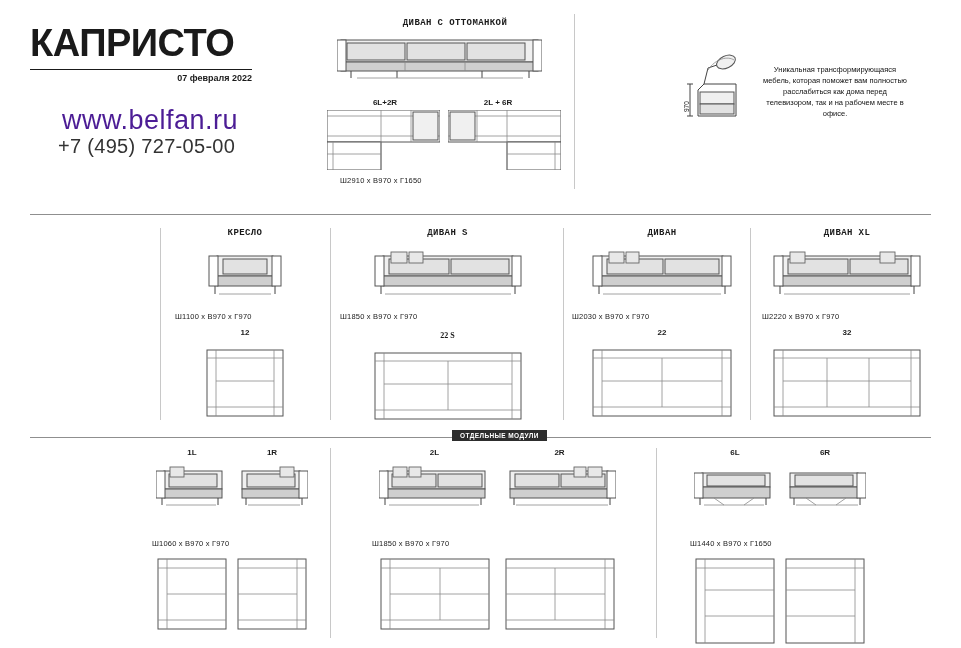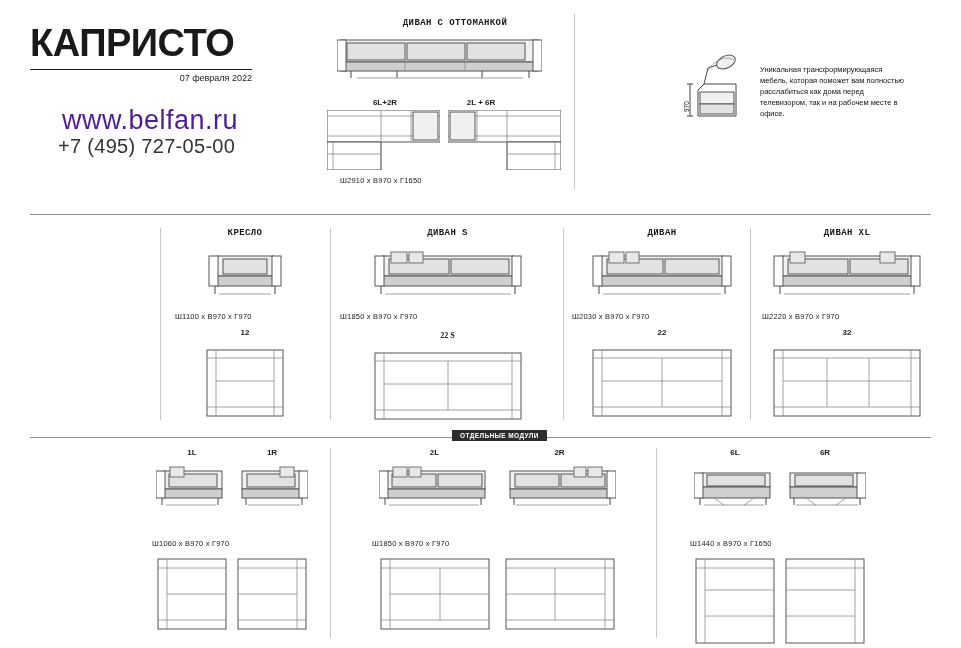--- a/index.html
+++ b/index.html
@@ -18,21 +18,21 @@
     position:absolute;left:30px;top:22px;width:230px;
   }
   .brand-title{
     font-size:38px;font-weight:bold;letter-spacing:-0.5px;
     font-family:"Liberation Sans", sans-serif;
   }
   .brand-rule{
     border-bottom:1.5px solid #1a1a1a;margin-top:4px;width:222px;
   }
   .brand-date{
-    text-align:right;font-size:9px;margin-top:3px;width:222px;
+    text-align:right;font-size:9px;margin-top:3px;width:222px;font-weight:bold;
   }
   .wm{
     position:absolute;left:62px;top:105px;
     font-size:27px;color:#4c1d95;font-weight:normal;letter-spacing:0.5px;
   }
   .phone{
     position:absolute;left:58px;top:135px;
     font-size:20px;color:#333;letter-spacing:0.3px;
   }
 
@@ -49,21 +49,21 @@
   .f-m{fill:#e2e2e2;stroke:#555;stroke-width:1;}
   .f-d{fill:#cfcfcf;stroke:#555;stroke-width:1;}
   .f-w{fill:#ffffff;stroke:#555;stroke-width:1;}
   .f-p{fill:#e8e8e8;stroke:#666;stroke-width:0.9;}
 
   
   .top-title{position:absolute;top:18px;left:330px;width:250px;}
   .top-unit{position:absolute;}
   .desc{
     position:absolute;left:760px;top:65px;width:150px;
-    font-size:7.5px;line-height:1.45;color:#111;
+    font-size:7.5px;line-height:1.45;color:#111;text-align:center;
   }
   .vert-dim{
     position:absolute;font-size:6.5px;
     transform:rotate(-90deg);transform-origin:left top;
   }
 
   
   .sect-rule{position:absolute;left:30px;width:901px;border-top:1px solid #8f8f8f;}
 
   
@@ -105,21 +105,21 @@
       <rect class="f-w" x="196" y="6" width="9" height="31"></rect>
       <line class="s" x1="14" y1="37" x2="14" y2="44"></line>
       <line class="s" x1="60" y1="37" x2="60" y2="44"></line>
       <line class="s" x1="145" y1="37" x2="145" y2="44"></line>
       <line class="s" x1="192" y1="37" x2="192" y2="44"></line>
       <line class="sl" x1="20" y1="44" x2="186" y2="44"></line>
     </svg>
   </div>
 
   <div class="top-unit num" style="left:355px;top:98px;width:60px;">6L+2R</div>
-  <div class="top-unit num" style="left:451px;top:98px;width:60px;">2L + 6R</div>
+  <div class="top-unit num" style="left:468px;top:98px;width:60px;">2L + 6R</div>
 
   <div class="top-unit" style="left:327px;top:110px;">
     <svg width="113" height="60" viewBox="0 0 113 60">
       <rect class="f-w" x="0" y="0" width="113" height="32"></rect>
       <rect class="f-w" x="0" y="32" width="54" height="28"></rect>
       <line class="sl" x1="0" y1="6" x2="113" y2="6"></line>
       <line class="sl" x1="0" y1="26" x2="113" y2="26"></line>
       <line class="sl" x1="54" y1="0" x2="54" y2="60"></line>
       <line class="sl" x1="84" y1="0" x2="84" y2="32"></line>
       <line class="sl" x1="6" y1="32" x2="6" y2="60"></line>

